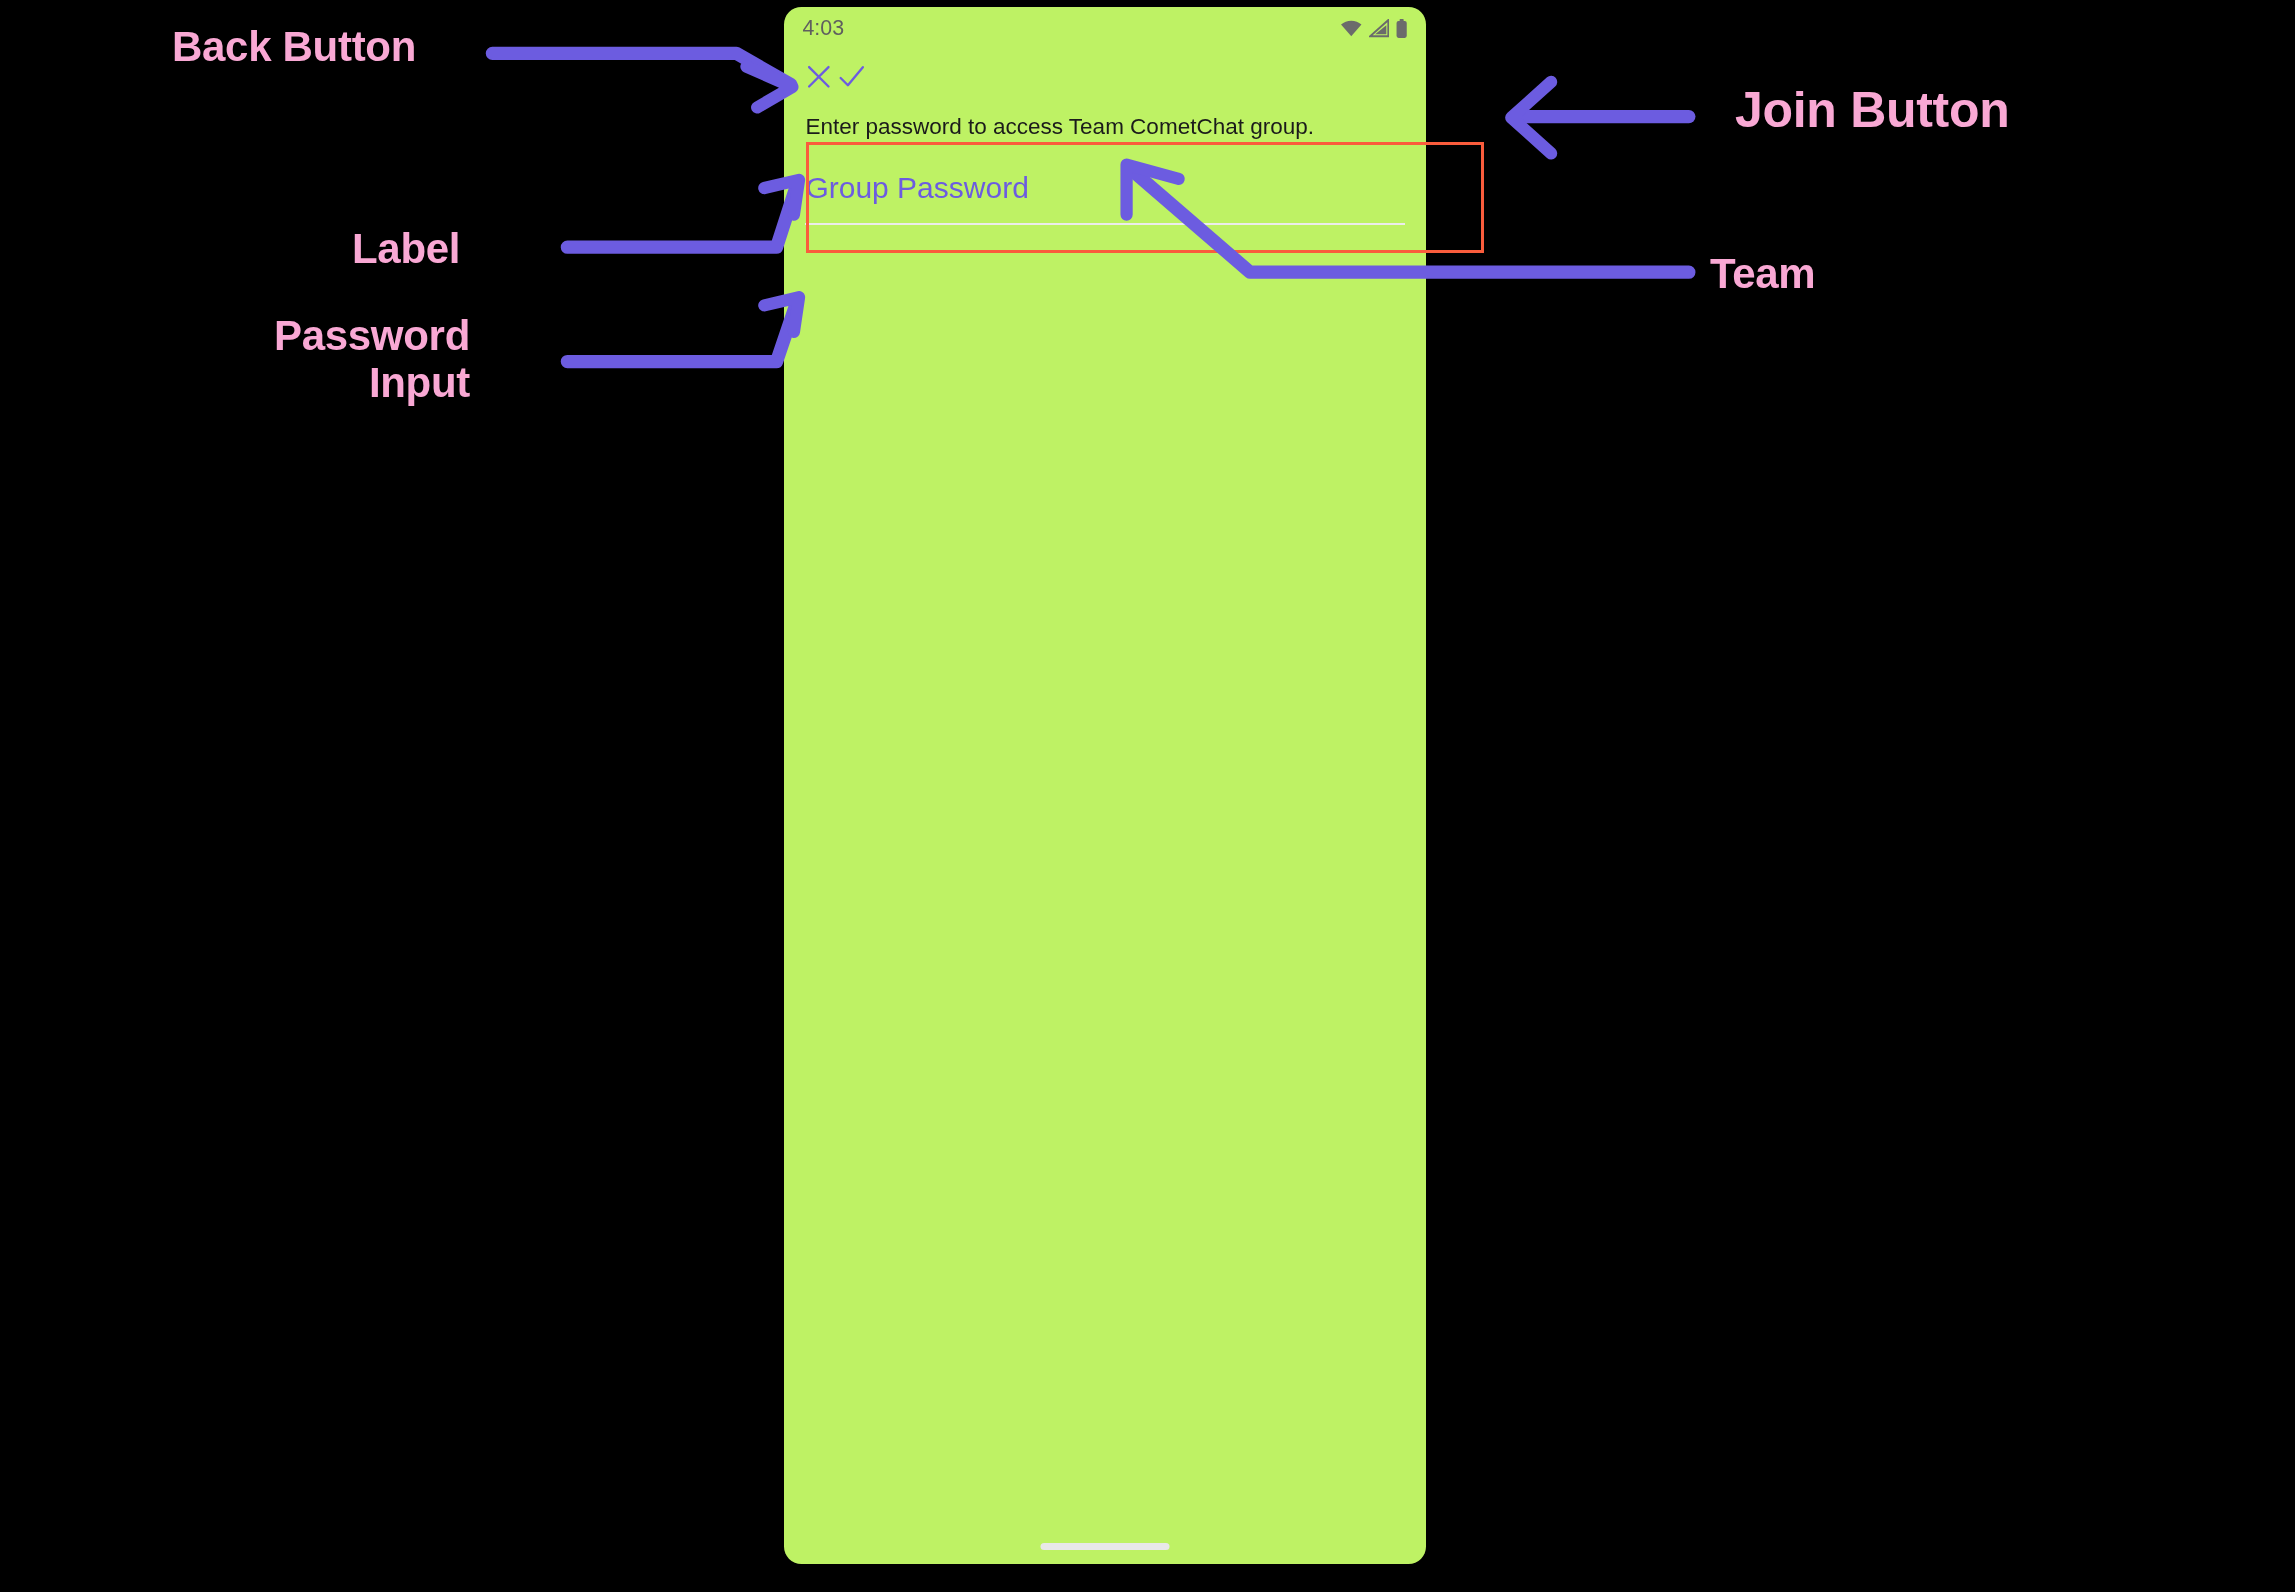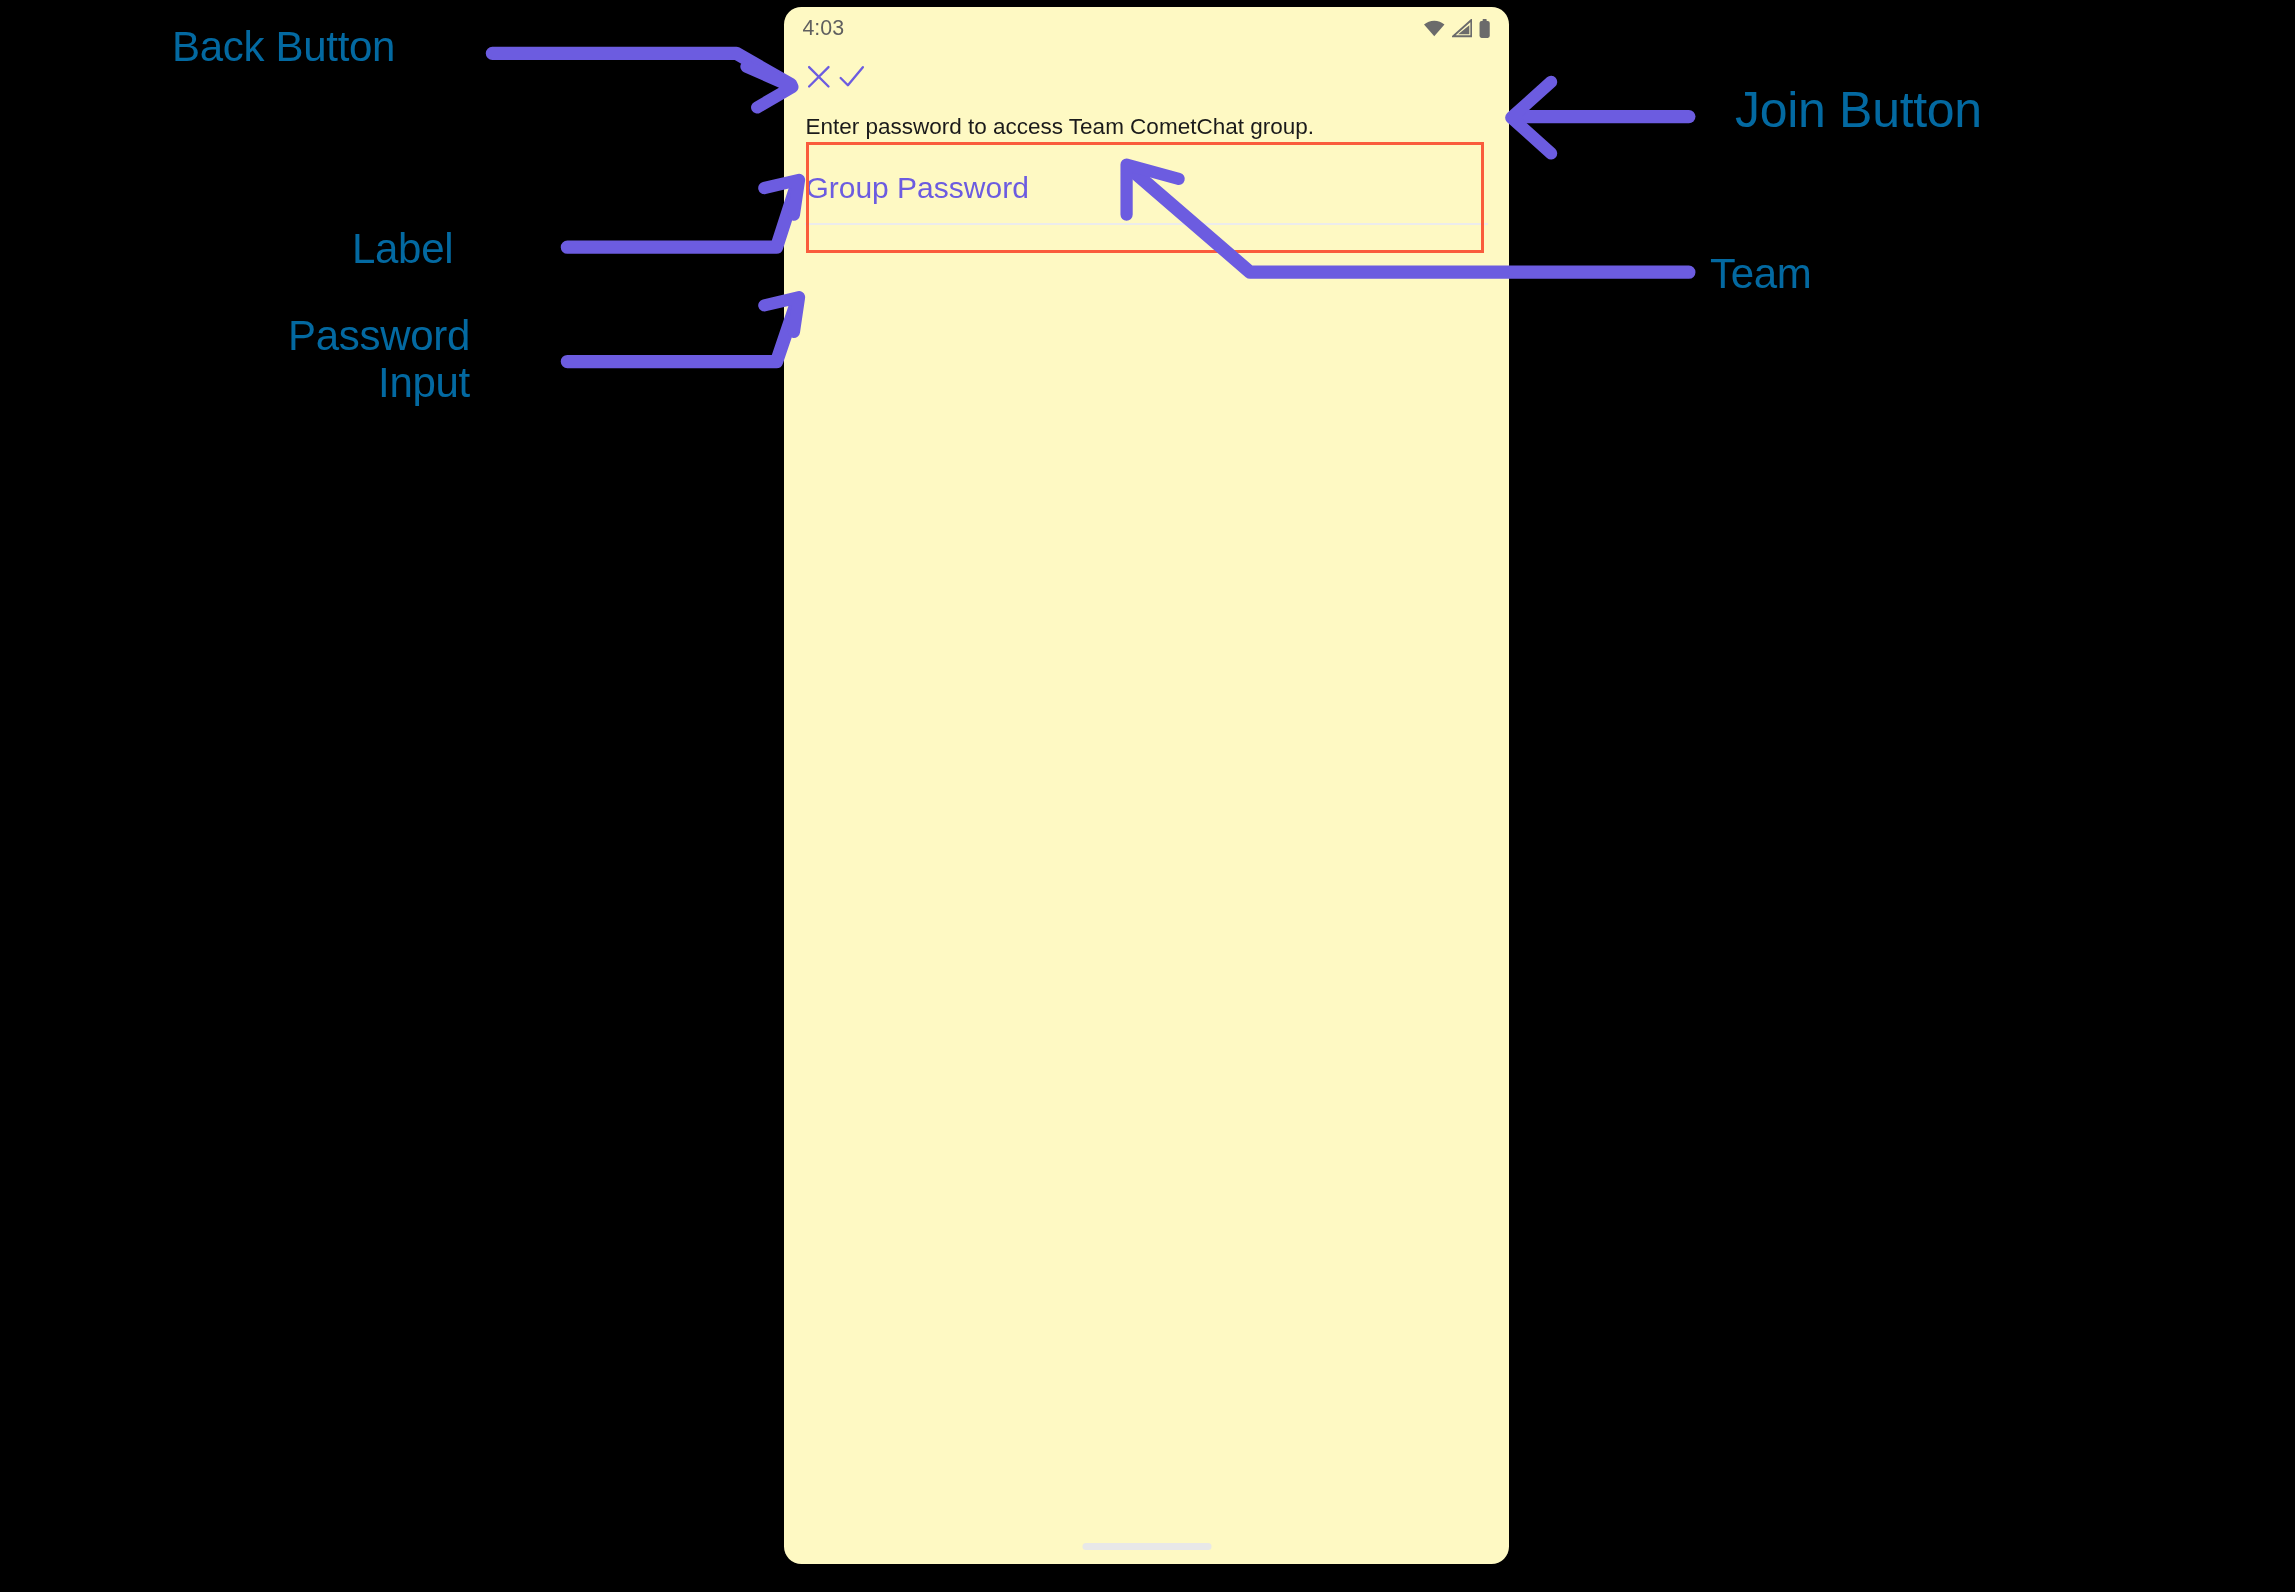--- a/index.html
+++ b/index.html
@@ -25,41 +25,41 @@
   .anno-layer {
     position: absolute;
     inset: 0;
     width: 2295px;
     height: 1593px;
     pointer-events: none;
     z-index: 30;
   }
   .anno-label {
     position: absolute;
-    color: #0369a1;
+    color: #f9a8d4;
     font-family: "Liberation Sans", sans-serif;
-    font-weight: 400;
+    font-weight: 700;
     white-space: pre-line;
     line-height: 1.12;
     letter-spacing: -0.3px;
   }
   .anno-back   { left: 172px;  top: 23px;   font-size: 42px; }
   .anno-label2 { left: 352px;  top: 225px;  font-size: 42px; }
   .anno-pwd    { left: 225px;  top: 312px;  font-size: 42px; text-align: right; width: 245px; }
   .anno-join   { left: 1735px; top: 82px;  font-size: 50px; }
   .anno-title  { left: 1710px; top: 250px;  font-size: 42px; }
 
   
   #phone {
     position: absolute;
     left: 784px;
     top: 7.1px;
-    width: 725px;
+    width: 642px;
     height: 1557px;
-    background: #fef9c3;
+    background: #bef264;
     border-radius: 17.4px;
     overflow: hidden;
     z-index: 10;
   }
 
   
   .statusbar {
     position: absolute;
     left: 0; top: 0;
     width: 100%;

